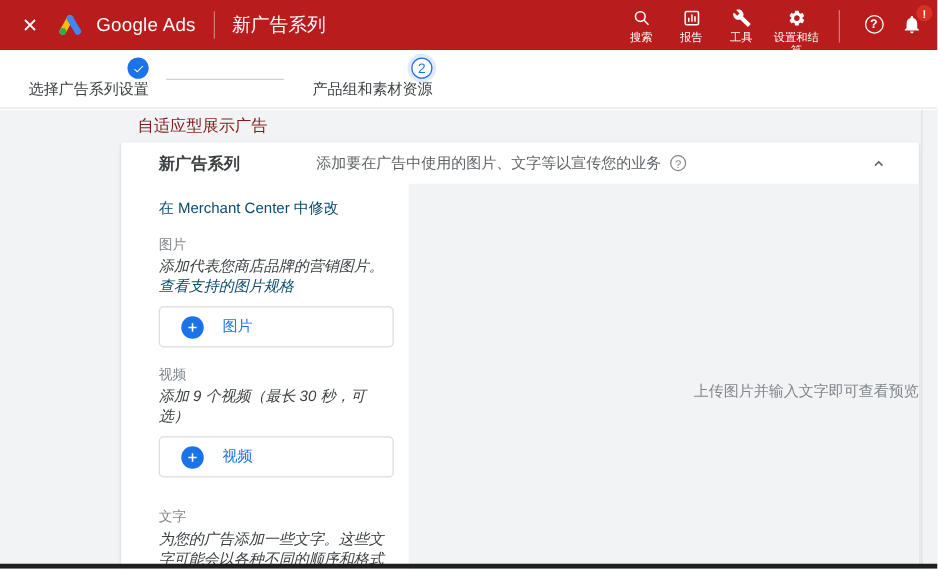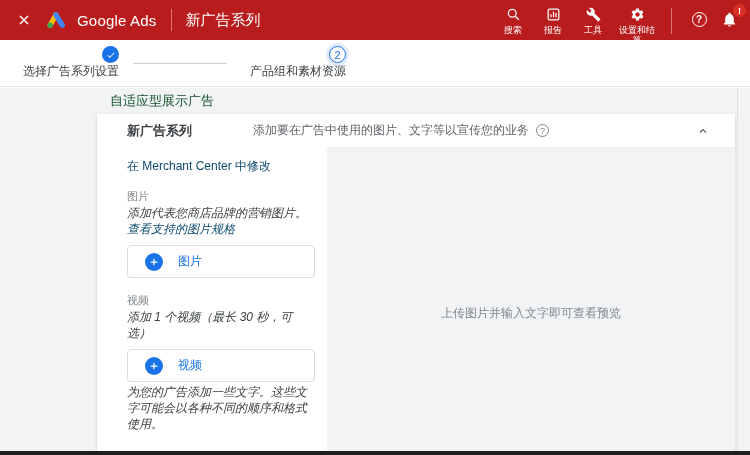--- a/index.html
+++ b/index.html
@@ -58,40 +58,40 @@
     width: 17px; height: 17px; border-radius: 50%; background: #fff;
     border: 1px solid #1a73e8; color: #1a73e8; font-size: 11px;
     display: flex; align-items: center; justify-content: center;
     box-shadow: 0 0 0 3px rgba(66,133,244,.16);
   }
   .step-label { font-size: 12px; color: #3c4043; margin-left: 9px; }
   .step-connector { width: 94px; height: 0; border-top: 1px solid #cdd1d5; margin: 0 14px; }
 
   
   .content { position: absolute; top: 88px; left: 0; right: 0; bottom: 0; background: #f1f3f4; }
-  .page-heading { position: absolute; left: 110px; top: 4px; font-size: 13px; color: #14532d; }
+  .page-heading { position: absolute; left: 110px; top: 4px; font-size: 13px; color: #7f1d1d; }
 
   .card {
     position: absolute; left: 97px; top: 26px; width: 638px; bottom: 0;
     background: #fff; box-shadow: 0 1px 3px rgba(60,64,67,.18);
     display: flex; flex-direction: column; overflow: hidden;
   }
   .card-header { height: 33px; display: flex; align-items: center; padding: 0 26px 0 30px; flex: none; }
   .card-title { width: 126px; font-size: 13px; font-weight: bold; color: #3c4043; }
   .card-desc { font-size: 12px; color: #5f6368; display: flex; align-items: center; }
   .qmark-gray {
     width: 13px; height: 13px; border: 1px solid #80868b; border-radius: 50%;
     color: #80868b; font-size: 9px; display: flex; align-items: center; justify-content: center;
     margin-left: 7px; flex: none;
   }
   .chevron-btn { margin-left: auto; display: flex; align-items: center; cursor: pointer; }
 
   .card-body { display: flex; flex: 1; min-height: 0; }
   .assets-col { width: 230px; flex: none; padding: 8px 12px 0 30px; background: #fff; }
-  .preview { flex: 1; background: #f1f3f4; display: flex; align-items: center; justify-content: center; }
+  .preview { flex: 1; background: #f1f3f4; display: flex; align-items: center; justify-content: flex-end; }
   .preview-text { font-size: 12px; color: #80868b; transform: translateY(12px); }
 
   .sec-label { font-size: 11px; color: #80868b; line-height: 13px; }
   .link { font-size: 12px; color: #0c4a6e; cursor: pointer; text-decoration: none; }
   .sec-desc { font-size: 12px; color: #3c4043; line-height: 16px; }
 
   .m-logo-label { margin-top: 5px; }
   .m-logo-link { margin-top: 3px; display: inline-block; }
   .m-image-label { margin-top: 15px; }
   .m-desc { margin-top: 2px; font-style: italic; }
@@ -232,30 +232,31 @@
           <div class="add-btn">
             <span class="plus-circle">
               <svg width="10" height="10" viewBox="0 0 24 24">
                   <path d="M12 4v16M4 12h16" stroke="#fff" stroke-width="3" fill="none"></path>
                 </svg>
             </span>
             <span class="add-btn-label">图片</span>
           </div>
 
           <div class="sec-label m-video-label">视频</div>
-          <div class="sec-desc m-desc">添加 1 个视频（最长 30 秒，可选）</div>
+          <div class="sec-desc m-desc">添加 9 个视频（最长 30 秒，可选）</div>
           <div class="add-btn">
             <span class="plus-circle">
               <svg width="10" height="10" viewBox="0 0 24 24">
                   <path d="M12 4v16M4 12h16" stroke="#fff" stroke-width="3" fill="none"></path>
                 </svg>
             </span>
             <span class="add-btn-label">视频</span>
           </div>
 
+          <div class="sec-label m-text-label">文字</div>
           <div class="sec-desc m-desc"><span>为您的广告添加一些文字。这些文字可能会以各种不同的顺序和格式使用。</span></div>
 
           
           
 
         </div>
 
         <div class="preview">
           <span class="preview-text">上传图片并输入文字即可查看预览</span>
         </div>

